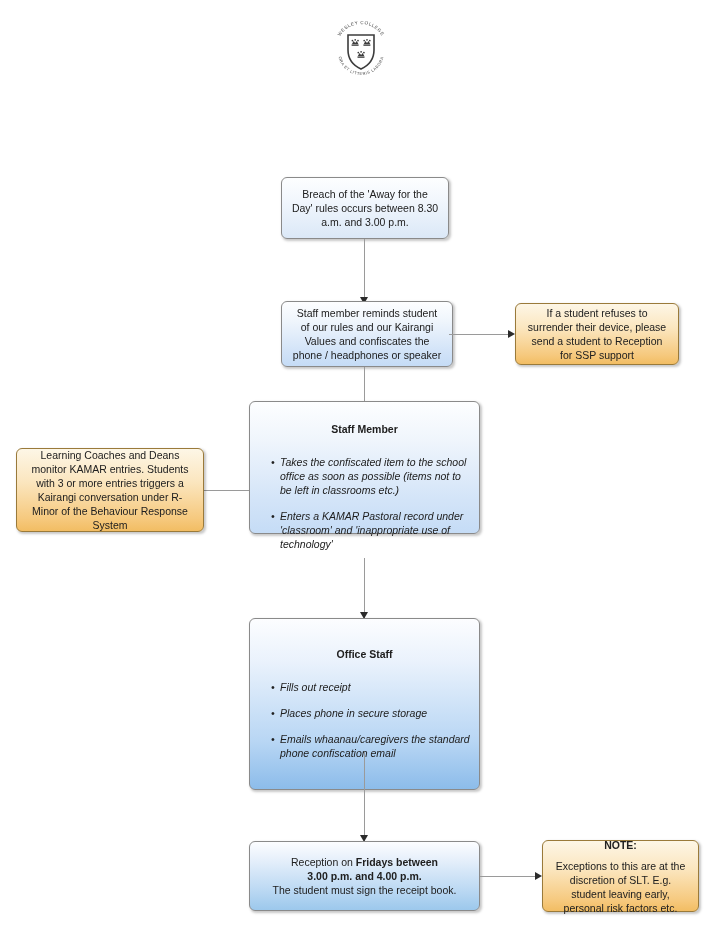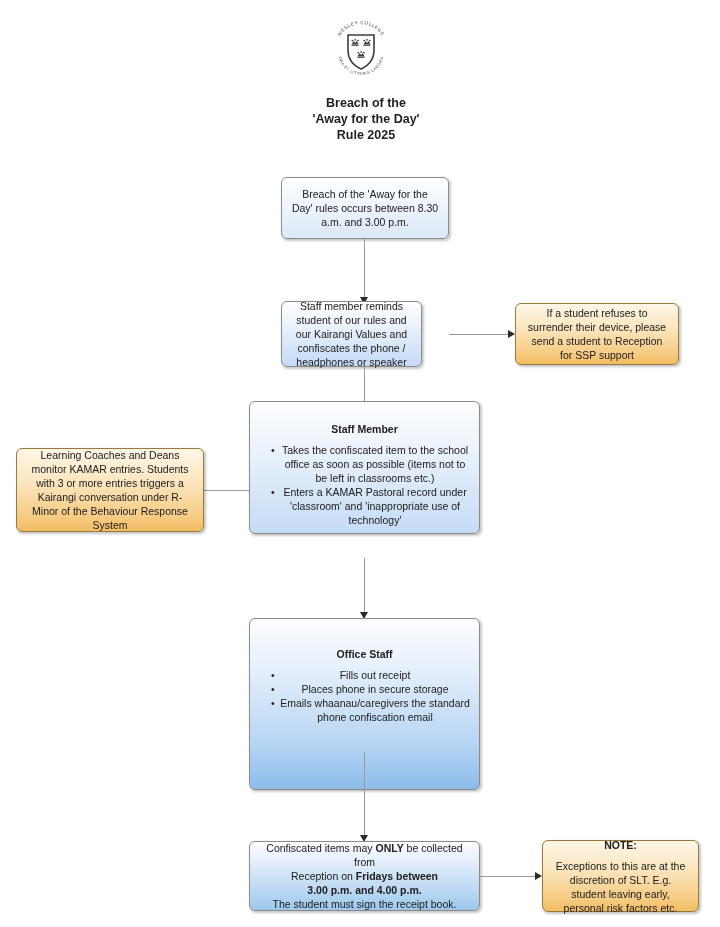--- a/index.html
+++ b/index.html
@@ -81,23 +81,24 @@
     font-weight: bold;
     margin-bottom: 7px;
   }
   .node ul {
     margin: 0;
     padding: 0 0 0 12px;
     list-style: none;
   }
   .node ul li {
     position: relative;
-    margin: 0 0 0 0;
+    margin: 12px 0 0 0;
     padding-left: 9px;
-    text-align: center;
+    text-align: left;
+    font-style: italic;
   }
   .node ul li::before {
     content: "\2022";
     position: absolute;
     left: 0;
     top: -0.5px;
   }
 
   
   .conn {
@@ -162,34 +163,29 @@
       <g fill="#3c3c3c">
         <path d="M 27.9,40 l 1.6,-3 1.6,2 1.6,-2 1.6,3 z"></path>
         <circle cx="28.3" cy="36.6" r="0.85"></circle>
         <circle cx="31.1" cy="35.8" r="0.85"></circle>
         <circle cx="33.9" cy="36.6" r="0.85"></circle>
         <rect x="27.5" y="40.4" width="7" height="1.4"></rect>
       </g>
     </svg>
   </div>
 
-  <div class="title">
-    <div>Breach of the</div>
-    <div>'Away for the Day'</div>
-    <div>Rule 2025</div>
-  </div>
 
   <div class="node blue-light" style="left:281px; top:177px; width:168px; height:62px;">
     <div class="ctr">Breach of  the 'Away for the Day' rules occurs between 8.30 a.m. and 3.00 p.m.</div>
   </div>
 
   <div class="conn v" style="left:364px; top:239px; height:62px;"></div>
   <div class="arrow down" style="left:360px; top:297px;"></div>
 
-  <div class="node blue-mid" style="left:281px; top:301px; width:141px; height:66px;">
+  <div class="node blue-mid" style="left:281px; top:301px; width:172px; height:66px;">
     <div class="ctr">Staff member reminds student of our rules and our Kairangi Values and confiscates the phone / headphones or speaker</div>
   </div>
 
   <div class="conn h" style="left:449px; top:334px; width:62px;"></div>
   <div class="arrow right" style="left:508px; top:330px;"></div>
 
   <div class="node orange" style="left:515px; top:303px; width:164px; height:62px;">
     <div class="ctr">If a student refuses to surrender their device, please send a student to Reception for SSP support</div>
   </div>
 
@@ -221,21 +217,20 @@
       <li>Places phone in secure storage</li>
       <li>Emails whaanau/caregivers the standard phone confiscation email</li>
     </ul>
   </div>
 
   <div class="conn v" style="left:364px; top:752px; height:89px;"></div>
   <div class="arrow down" style="left:360px; top:835px;"></div>
 
   <div class="node blue-bottom" style="left:249px; top:841px; width:231px; height:70px;">
     <div class="ctr" id="collection-lines">
-        <div><span>Confiscated items may </span><span style="font-weight: bold;">ONLY</span><span> be collected from</span></div>
         <div><span>Reception on </span><span style="font-weight: bold;">Fridays between</span></div>
         <div><span style="font-weight: bold;">3.00 p.m. and 4.00 p.m.</span></div>
         <div><span>The student must sign the receipt book.</span></div>
       </div>
   </div>
 
   <div class="conn h" style="left:480px; top:876px; width:58px;"></div>
   <div class="arrow right" style="left:535px; top:872px;"></div>
 
   <div class="node orange" style="left:542px; top:840px; width:157px; height:72px;gap:7px;">

